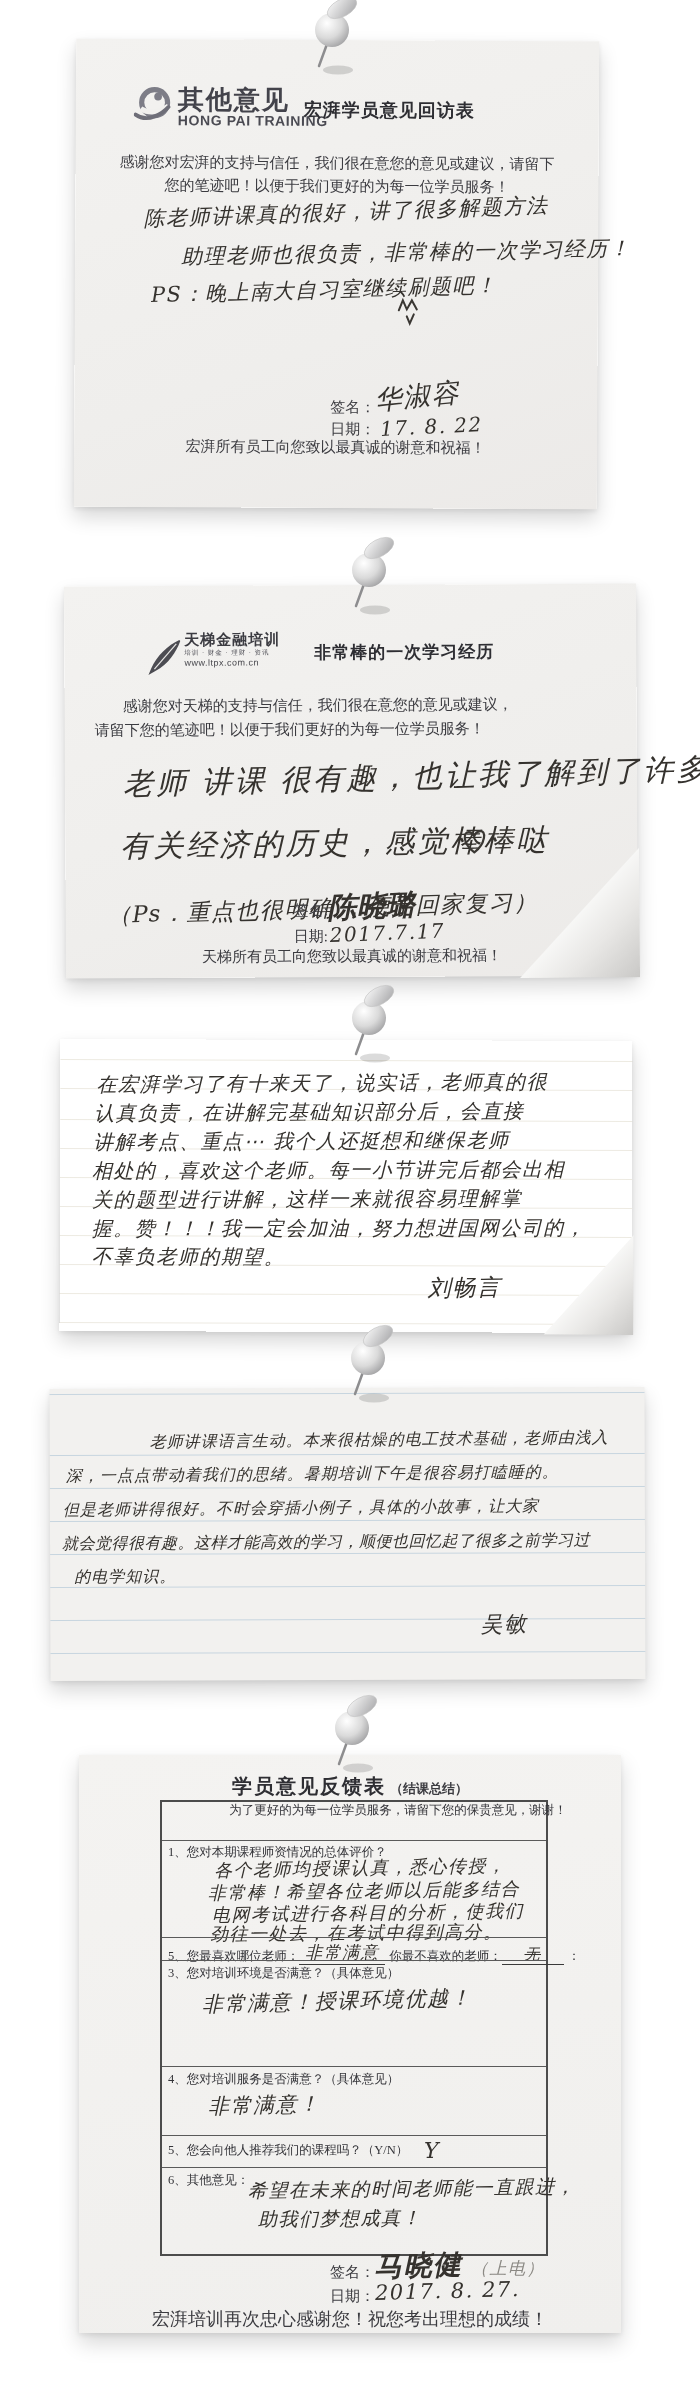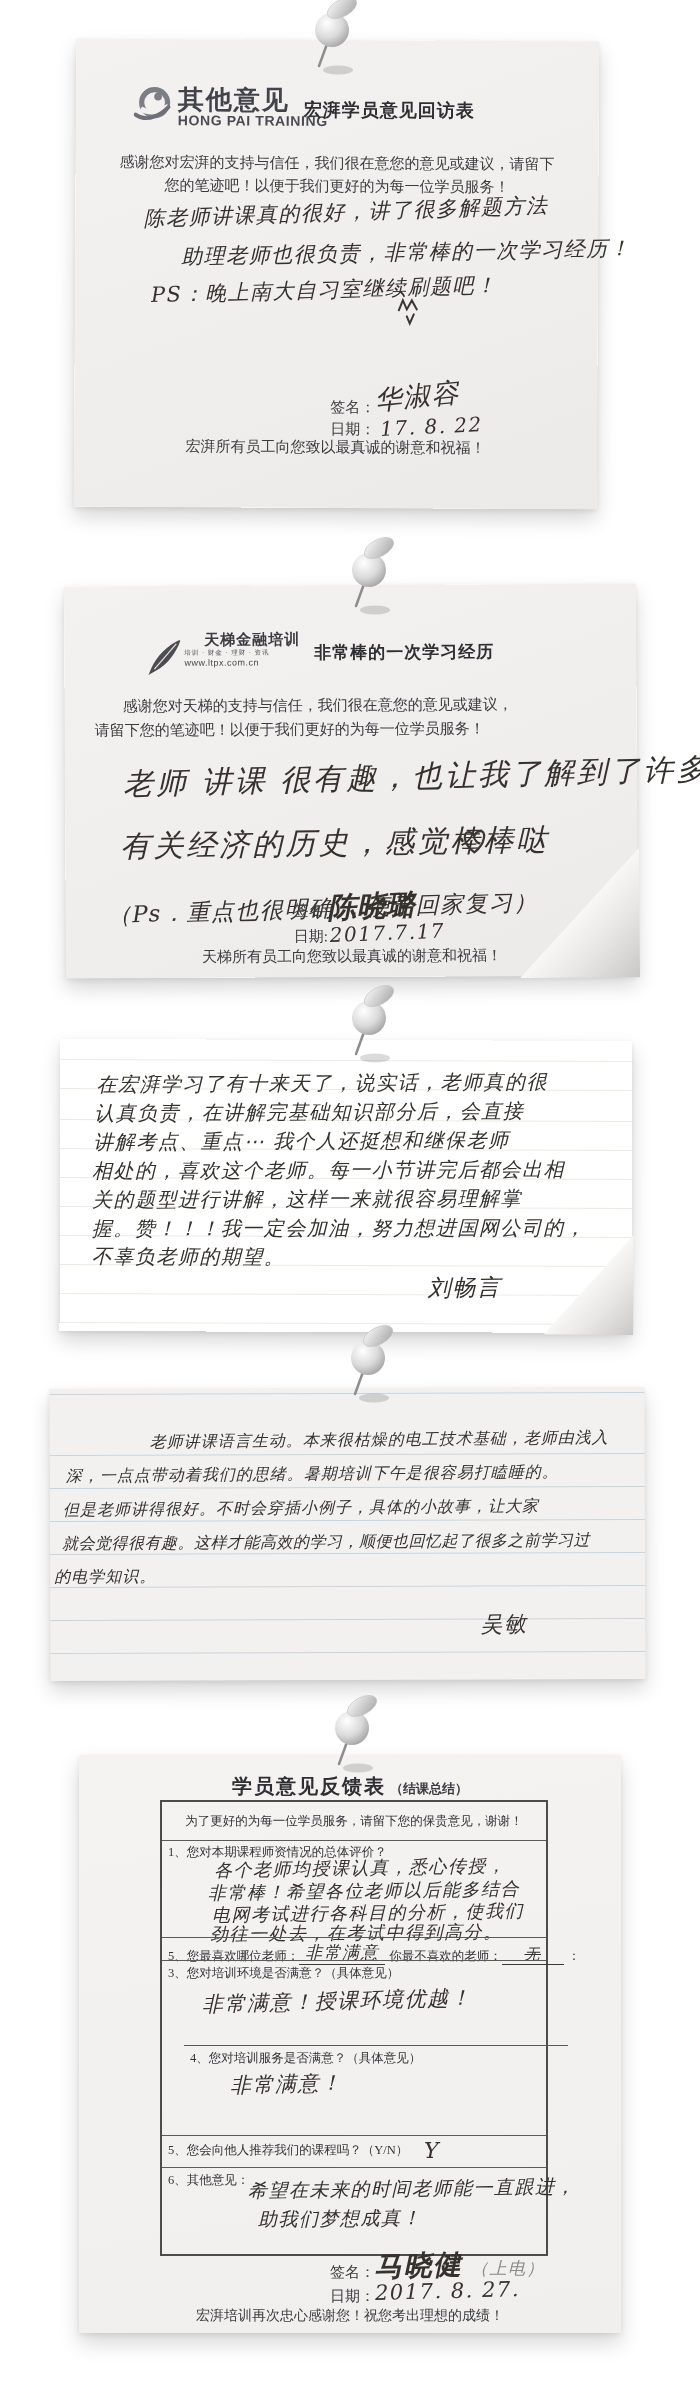--- a/index.html
+++ b/index.html
@@ -24,21 +24,21 @@
   
   .ftable{position:absolute;border:2px solid #4c4c4c;background:transparent;}
   .trow{position:absolute;left:0;width:100%;border-top:1px solid #5a5a5a;box-sizing:border-box;}
   .trow.first{border-top:none;}
   .qlabel{font-size:12.5px;color:#333338;}
   .tintro{font-size:12.5px;color:#333338;text-align:center;width:100%;display:block;}
   .blank{display:inline-block;border-bottom:1.5px solid #3a3a3a;min-width:86px;text-align:center;vertical-align:bottom;}
   .signlbl{font-size:15px;color:#3b3b40;}
   .logo-cn1{font-family:"Liberation Sans",sans-serif;font-weight:bold;font-size:26px;letter-spacing:2px;color:#43434b;line-height:1;}
   .logo-en1{font-family:Liberation Sans, sans-serif;font-weight:bold;font-size:14px;letter-spacing:.6px;color:#4a4a52;}
-  .logo-cn2{font-family:"Liberation Sans",sans-serif;font-weight:bold;font-size:15px;letter-spacing:1px;color:#3c3c42;line-height:1.1;margin-left:20px;}
+  .logo-cn2{font-family:"Liberation Sans",sans-serif;font-weight:bold;font-size:15px;letter-spacing:1px;color:#3c3c42;line-height:1.1;}
   .logo-tag2{font-size:6.5px;color:#55555c;letter-spacing:1px;}
   .logo-url2{font-family:"Liberation Sans",sans-serif;font-size:9px;color:#46464c;letter-spacing:.5px;}
 </style>
 </head>
 <body>
 
 <svg class="pin" style="left:308px;top:-6px;" viewBox="0 0 52 84">
   <defs>
     <radialGradient id="pb" cx="35%" cy="30%" r="80%">
       <stop offset="0" stop-color="#ffffff"></stop>
@@ -159,34 +159,34 @@
   <div class="hwline hw" style="left:32px;top:204px;font-size:20px;">不辜负老师的期望。</div>
   <span class="abs hw" style="left:368px;top:232px;font-size:23px;transform:rotate(-1deg);">刘畅言</span>
   <div class="curl small"></div>
 </div>
 
 <div class="card ruled" style="left:50px;top:1388px;width:595px;height:292px;transform:rotate(-.2deg);background-position:0 34px;background-color:#f2f1ef;">
   <div class="hwline hw" style="left:100px;top:42px;font-size:16px;letter-spacing:1px;transform:rotate(-.4deg);">老师讲课语言生动。本来很枯燥的电工技术基础，老师由浅入</div>
   <div class="hwline hw" style="left:16px;top:76px;font-size:16px;letter-spacing:1px;transform:rotate(-.3deg);">深，一点点带动着我们的思绪。暑期培训下午是很容易打瞌睡的。</div>
   <div class="hwline hw" style="left:13px;top:110px;font-size:16px;letter-spacing:1px;transform:rotate(-.3deg);">但是老师讲得很好。不时会穿插小例子，具体的小故事，让大家</div>
   <div class="hwline hw" style="left:12px;top:144px;font-size:16px;letter-spacing:.5px;transform:rotate(-.2deg);">就会觉得很有趣。这样才能高效的学习，顺便也回忆起了很多之前学习过</div>
-  <div class="hwline hw" style="left:4px;top:178px;font-size:16px;letter-spacing:1px;">的电学知识。</div>
+  <div class="hwline hw" style="left:24px;top:178px;font-size:16px;letter-spacing:1px;">的电学知识。</div>
   <span class="abs hw" style="left:430px;top:222px;font-size:22px;transform:rotate(-1deg);">吴敏</span>
 </div>
 
 <div class="card" style="left:79px;top:1755px;width:542px;height:578px;background:linear-gradient(170deg,#f4f3f1 0%,#f0efed 100%);">
   <div class="abs" style="left:0;top:18px;width:100%;text-align:center;">
     <span class="title-cn" style="font-size:20px;letter-spacing:2px;">学员意见反馈表</span>
     <span class="printed" style="font-size:13px;font-weight:bold;">（结课总结）</span>
   </div>
 
   <div class="ftable" style="left:81px;top:45px;width:384px;height:452px;">
 
     <div class="trow first" style="top:0;height:38px;">
-      <span class="tintro" style="margin-top:11px;">为了更好的为每一位学员服务，请留下您的保贵意见，谢谢！</span>
+      <span class="tintro" style="padding-left:44px;">为了更好的为每一位学员服务，请留下您的保贵意见，谢谢！</span>
     </div>
 
     <div class="trow" style="top:38px;height:97px;">
       <div class="qlabel" style="margin:3px 14px 0 6px;">1、您对本期课程师资情况的总体评价？</div>
       <div class="hw" style="position:absolute;left:52px;top:15px;font-size:18px;transform:rotate(-1deg);">各个老师均授课认真，悉心传授，</div>
       <div class="hw" style="position:absolute;left:46px;top:38px;font-size:18px;transform:rotate(-.8deg);">非常棒！希望各位老师以后能多结合</div>
       <div class="hw" style="position:absolute;left:50px;top:60px;font-size:18px;transform:rotate(-.8deg);">电网考试进行各科目的分析，使我们</div>
       <div class="hw" style="position:absolute;left:48px;top:80px;font-size:18px;transform:rotate(-.5deg);">劲往一处去，在考试中得到高分。</div>
     </div>
 
@@ -194,21 +194,21 @@
       <span class="qlabel">5、您最喜欢哪位老师：</span><span class="blank"><span class="hw" style="font-size:17px;">非常满意</span></span>
       <span class="qlabel">你最不喜欢的老师：</span><span class="blank" style="min-width:62px;"><span class="hw" style="font-size:15px;text-decoration:line-through;">无</span></span>
       <span class="qlabel">：</span>
     </div>
 
     <div class="trow" style="top:158px;height:90px;">
       <div class="qlabel" style="margin:4px 0 0 6px;">3、您对培训环境是否满意？（具体意见）</div>
       <div class="hw" style="position:absolute;left:40px;top:26px;font-size:21px;transform:rotate(-1.5deg);">非常满意！授课环境优越！</div>
     </div>
 
-    <div class="trow" style="top:243px;height:85px;margin-left:22px;">
+    <div class="trow" style="top:264px;height:85px;">
       <div class="qlabel" style="margin:4px 0 0 6px;">4、您对培训服务是否满意？（具体意见）</div>
       <div class="hw" style="position:absolute;left:46px;top:24px;font-size:21px;transform:rotate(-1.5deg);">非常满意！</div>
     </div>
 
     <div class="trow" style="top:333px;height:32px;">
       <span class="qlabel" style="margin:6px 0 0 6px;display:inline-block;">5、您会向他人推荐我们的课程吗？（Y/N）</span>
       <span class="hw" style="position:absolute;left:262px;top:2px;font-size:22px;">Y</span>
     </div>
 
     <div class="trow" style="top:365px;height:87px;">
@@ -216,14 +216,14 @@
       <div class="hw" style="position:absolute;left:86px;top:8px;font-size:19px;transform:rotate(-.8deg);">希望在未来的时间老师能一直跟进，</div>
       <div class="hw" style="position:absolute;left:96px;top:38px;font-size:19px;transform:rotate(-.6deg);">助我们梦想成真！</div>
     </div>
   </div>
 
   <span class="abs signlbl" style="left:251px;top:508px;">签名：</span>
   <span class="abs hw" style="left:295px;top:492px;font-size:28px;font-weight:bold;transform:rotate(-2deg);">马晓健</span>
   <span class="abs hw" style="left:392px;top:502px;font-size:17px;color:#8b8984;text-align:center;">（上电）</span>
   <span class="abs signlbl" style="left:251px;top:532px;">日期：</span>
   <span class="abs hw" style="left:296px;top:524px;font-size:21px;transform:rotate(-1.5deg);">2017. 8. 27.</span>
-  <div class="footerline" style="top:552px;font-size:14px;">宏湃培训再次忠心感谢您！祝您考出理想的成绩！</div>
+  <div class="footerline" style="top:552px;font-size:18px;">宏湃培训再次忠心感谢您！祝您考出理想的成绩！</div>
 </div>
 
 </body></html>

